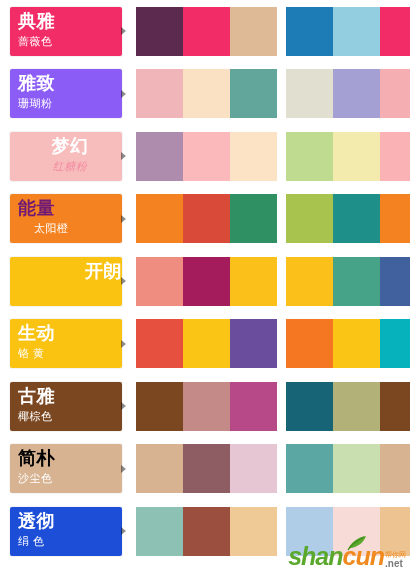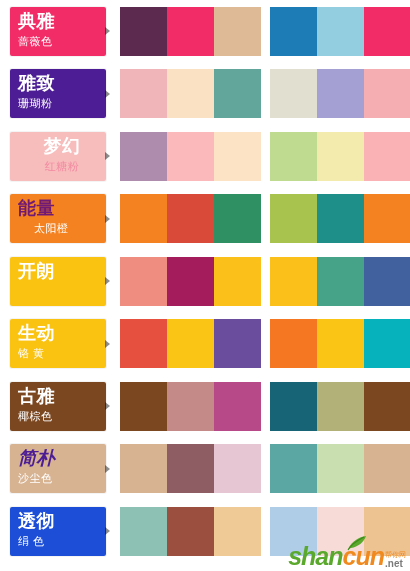--- a/index.html
+++ b/index.html
@@ -24,21 +24,21 @@
     position: relative;
     display: flex;
     align-items: center;
     width: 410px;
     height: 62.5px;
   }
 
   
   .row-label {
     position: relative;
-    width: 96px;
+    width: 112px;
     height: 49px;
     margin-left: 10px;
     margin-right: 0;
     border-radius: 2px;
     padding: 4px 0 0 8px;
     flex: 0 0 auto;
     box-shadow: 0 0 0 1px rgba(0,0,0,0.045);
   }
 
   .row-label .title {
@@ -159,21 +159,21 @@
         </div>
         <div class="swatch-gap"></div>
         <div class="swatch-group">
           <div class="swatch" style="background: rgb(29, 124, 181);"></div>
           <div class="swatch" style="background: rgb(147, 205, 224);"></div>
           <div class="swatch" style="background: rgb(242, 44, 102);"></div>
         </div>
       </div>
     </div>
     <div class="palette-row">
-      <div class="row-label" style="background: #4c1d95;">
+      <div class="row-label" style="background: #8b5cf6;">
         <span class="title" style="color: rgb(255, 255, 255);">雅致</span>
         <span class="subtitle" style="color: rgb(255, 255, 255);">珊瑚粉</span>
         <span class="label-arrow"></span>
       </div>
       <div class="swatch-groups">
         <div class="swatch-group">
           <div class="swatch" style="background: rgb(240, 181, 184);"></div>
           <div class="swatch" style="background: rgb(251, 225, 195);"></div>
           <div class="swatch" style="background: rgb(97, 165, 155);"></div>
         </div>
@@ -181,21 +181,21 @@
         <div class="swatch-group">
           <div class="swatch" style="background: rgb(224, 223, 208);"></div>
           <div class="swatch" style="background: rgb(164, 160, 212);"></div>
           <div class="swatch" style="background: rgb(245, 174, 178);"></div>
         </div>
       </div>
     </div>
     <div class="palette-row">
       <div class="row-label" style="background: rgb(247, 188, 188); text-align: center;">
         <span class="title" style="color: rgb(255, 255, 255);">梦幻</span>
-        <span class="subtitle" style="color: rgb(242, 138, 160);">红糖粉</span>
+        <span class="subtitle" style="color: rgb(242, 138, 160); font-style: italic;">红糖粉</span>
         <span class="label-arrow"></span>
       </div>
       <div class="swatch-groups">
         <div class="swatch-group">
           <div class="swatch" style="background: rgb(174, 140, 174);"></div>
           <div class="swatch" style="background: rgb(251, 185, 187);"></div>
           <div class="swatch" style="background: rgb(253, 227, 198);"></div>
         </div>
         <div class="swatch-gap"></div>
         <div class="swatch-group">
@@ -219,21 +219,21 @@
         </div>
         <div class="swatch-gap"></div>
         <div class="swatch-group">
           <div class="swatch" style="background: rgb(168, 196, 78);"></div>
           <div class="swatch" style="background: rgb(31, 144, 137);"></div>
           <div class="swatch" style="background: rgb(245, 130, 32);"></div>
         </div>
       </div>
     </div>
     <div class="palette-row">
-      <div class="row-label" style="background: rgb(250, 194, 17);">
+      <div class="row-label" style="background: rgb(250, 194, 17); text-align: right;">
         <span class="title" style="color: rgb(255, 255, 255);">开朗</span>
         <span class="label-arrow"></span>
       </div>
       <div class="swatch-groups">
         <div class="swatch-group">
           <div class="swatch" style="background: rgb(239, 141, 128);"></div>
           <div class="swatch" style="background: rgb(164, 28, 91);"></div>
           <div class="swatch" style="background: rgb(251, 192, 25);"></div>
         </div>
         <div class="swatch-gap"></div>
@@ -279,21 +279,21 @@
         <div class="swatch-gap"></div>
         <div class="swatch-group">
           <div class="swatch" style="background: rgb(23, 100, 119);"></div>
           <div class="swatch" style="background: rgb(178, 177, 119);"></div>
           <div class="swatch" style="background: rgb(123, 71, 32);"></div>
         </div>
       </div>
     </div>
     <div class="palette-row">
       <div class="row-label" style="background: rgb(215, 179, 146);">
-        <span class="title" style="color: #4c1d95; font-style: italic;">简朴</span>
+        <span class="title" style="color: #000000;">简朴</span>
         <span class="subtitle" style="color: rgb(255, 255, 255);">沙尘色</span>
         <span class="label-arrow"></span>
       </div>
       <div class="swatch-groups">
         <div class="swatch-group">
           <div class="swatch" style="background: rgb(215, 179, 146);"></div>
           <div class="swatch" style="background: rgb(142, 93, 100);"></div>
           <div class="swatch" style="background: rgb(231, 198, 212);"></div>
         </div>
         <div class="swatch-gap"></div>

